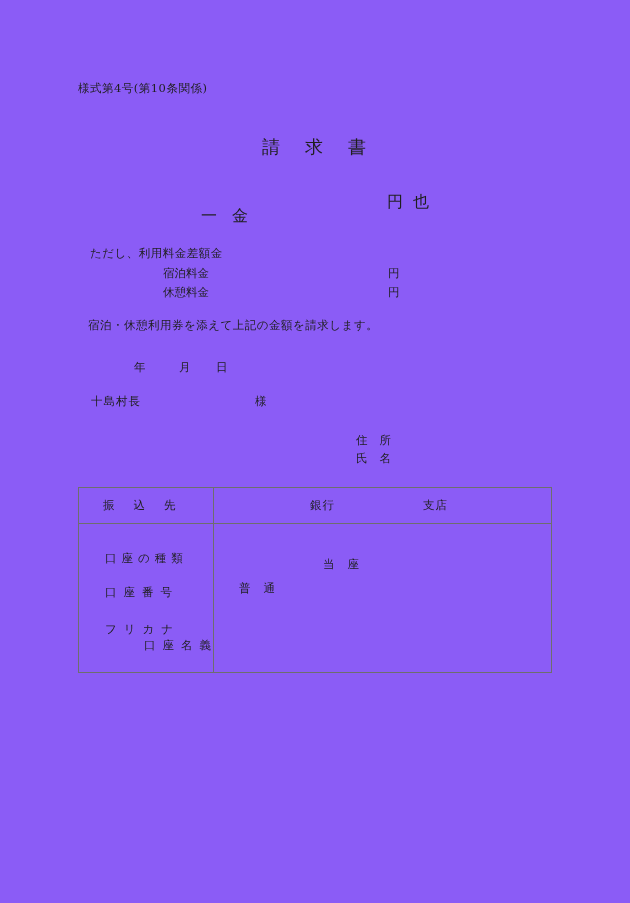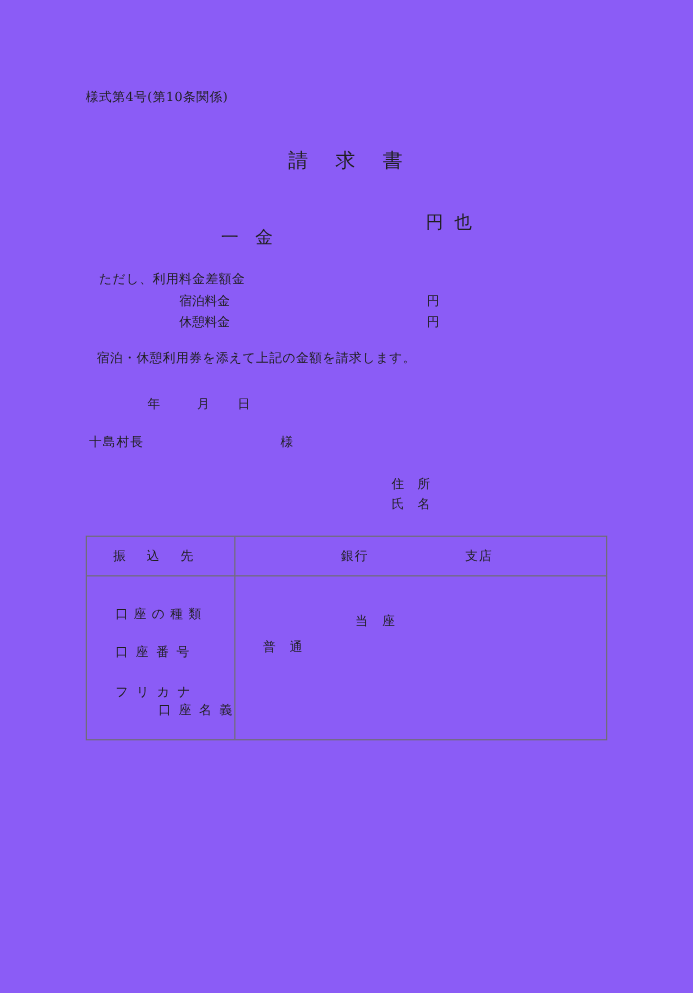--- a/index.html
+++ b/index.html
@@ -30,21 +30,21 @@
   .fee-unit-1    { left: 388px; top: 267px; }
   .fee-label-2   { left: 163px; top: 286px; }
   .fee-unit-2    { left: 388px; top: 286px; }
 
   .statement     { left: 88px;  top: 319px; letter-spacing: 0.5px; text-align: center; }
 
   .date-year     { left: 134px; top: 361px; }
   .date-month    { left: 179px; top: 361px; }
   .date-day      { left: 216px; top: 361px; }
 
-  .addressee     { left: 81px;  top: 395px; letter-spacing: 1px; }
+  .addressee     { left: 91px;  top: 395px; letter-spacing: 1px; }
   .honorific     { left: 255px; top: 395px; }
 
   .address-label { left: 356px; top: 434px; letter-spacing: 12px; }
   .name-label    { left: 356px; top: 452px; letter-spacing: 12px; }
 
   .bank-table {
     position: absolute;
     left: 78px; top: 487px;
     width: 474px; height: 186px;
     box-sizing: border-box;

